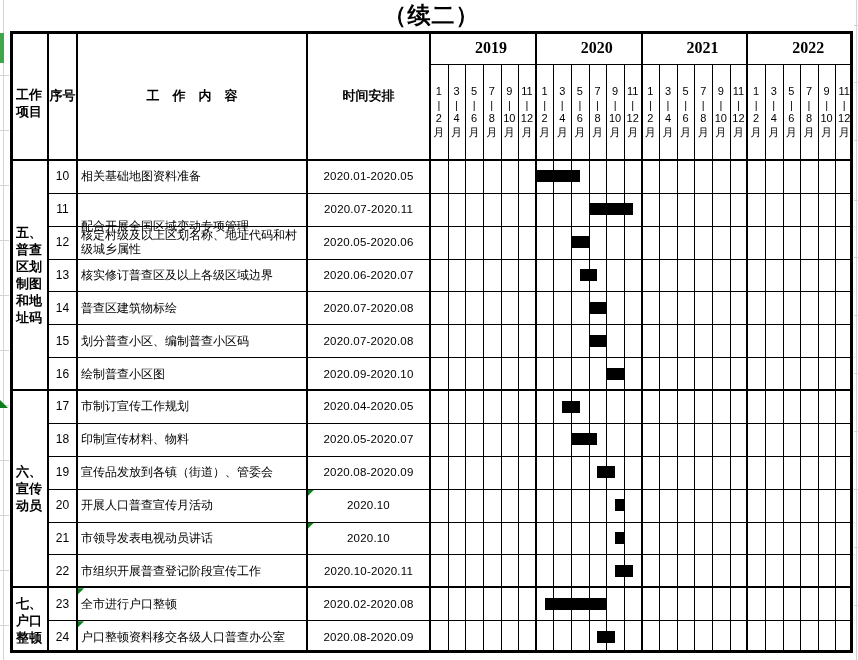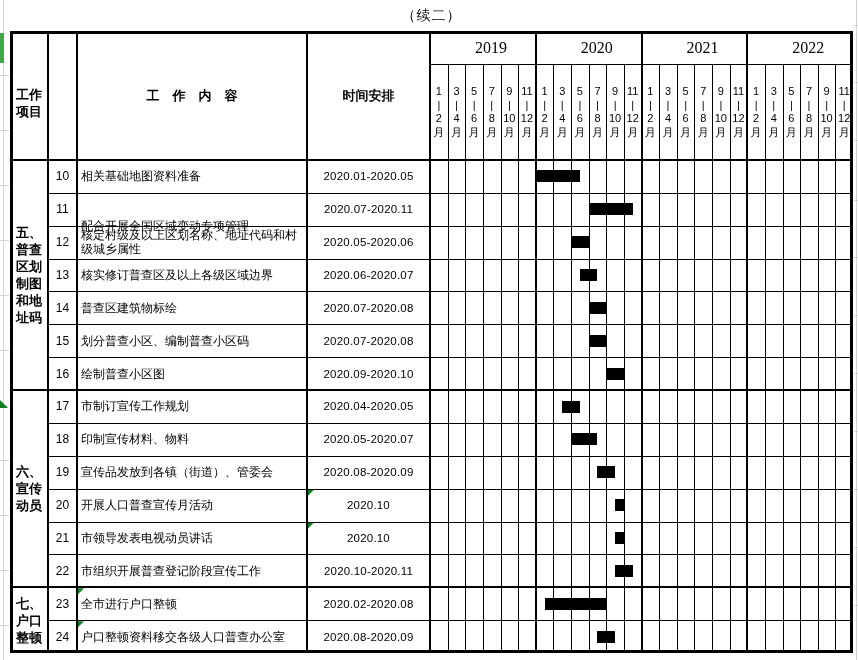--- a/index.html
+++ b/index.html
@@ -1,24 +1,24 @@
 <!DOCTYPE html>
 <html><head>
 <meta charset="utf-8">
 <style>
   html,body{margin:0;padding:0;background:#fff;}
   #page{position:relative;width:858px;height:660px;background:#ffffff;overflow:hidden;
         font-family:"Liberation Sans","DejaVu Sans",sans-serif;color:#000;}
   .abs{position:absolute;box-sizing:border-box;}
   .cell{display:flex;align-items:center;justify-content:center;text-align:center;}
   .prelines{white-space:pre-line;}
-  #sheet-title{left:10px;top:2px;width:843px;height:27px;font-size:14px;font-weight:normal;
+  #sheet-title{left:10px;top:2px;width:843px;height:27px;font-size:23px;font-weight:bold;
                letter-spacing:1px;display:flex;align-items:center;justify-content:center;}
   .hdr-label{font-weight:bold;font-size:13px;line-height:17px;}
-  .year-cell{font-family:"Liberation Serif","DejaVu Serif",serif;font-weight:normal;font-size:16px;padding-left:16px;}
+  .year-cell{font-family:"Liberation Serif","DejaVu Serif",serif;font-weight:bold;font-size:16px;padding-left:16px;}
   .month-cell{font-size:11px;line-height:13.5px;white-space:pre-line;}
   .group-cell{font-weight:bold;font-size:13px;line-height:17px;white-space:pre-line;}
   .no-cell{font-size:12px;}
   .content-cell{justify-content:flex-start;text-align:left;font-size:12px;line-height:14px;
                 padding:2px 3px 2px 4px;}
   .time-cell{font-size:11.5px;letter-spacing:0.2px;}
   .vline,.hline{background:#000;pointer-events:none;}
   .bar{background:#000;pointer-events:none;}
   .tri{width:6px;height:6px;clip-path:polygon(0 0,100% 0,0 100%);pointer-events:none;}
   .margin-line{background:#d4d4d4;pointer-events:none;}
@@ -26,20 +26,21 @@
 </style>
 </head>
 <body>
 
 <div id="page">
 
   <div id="sheet-title" class="abs">（续二）</div>
 
   <div class="abs cell hdr-label prelines" style="left:10px;top:38px;width:38px;height:129px;">工作
 项目</div>
+  <div class="abs cell hdr-label" style="left:48px;top:31px;width:29px;height:129px;">序号</div>
   <div class="abs cell hdr-label" style="left:77px;top:31px;width:230px;height:129px;text-align:right;">工　作　内　容</div>
   <div class="abs cell hdr-label" style="left:307px;top:31px;width:123px;height:129px;">时间安排</div>
 
   <div id="years-row">
       <div class="abs cell year-cell" style="left: 430px; top: 31px; width: 105.75px; height: 33px;">2019</div>
       <div class="abs cell year-cell" style="left: 535.75px; top: 31px; width: 105.75px; height: 33px;">2020</div>
       <div class="abs cell year-cell" style="left: 641.5px; top: 31px; width: 105.75px; height: 33px;">2021</div>
       <div class="abs cell year-cell" style="left: 747.25px; top: 31px; width: 105.75px; height: 33px;">2022</div>
     </div>
   <div id="months-row">

